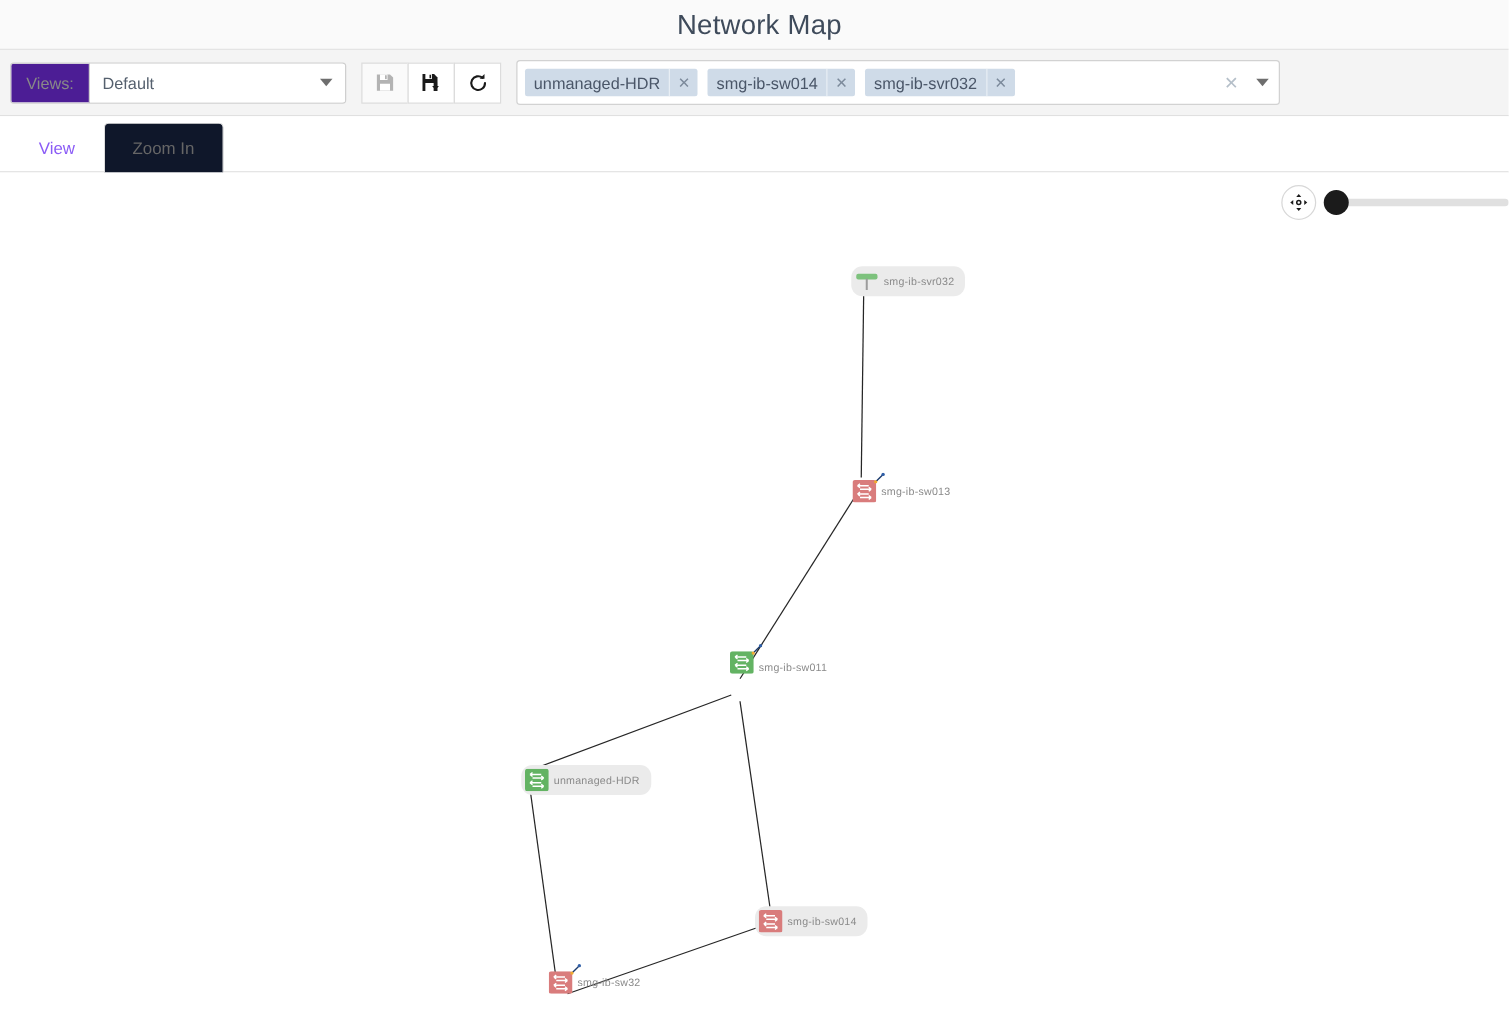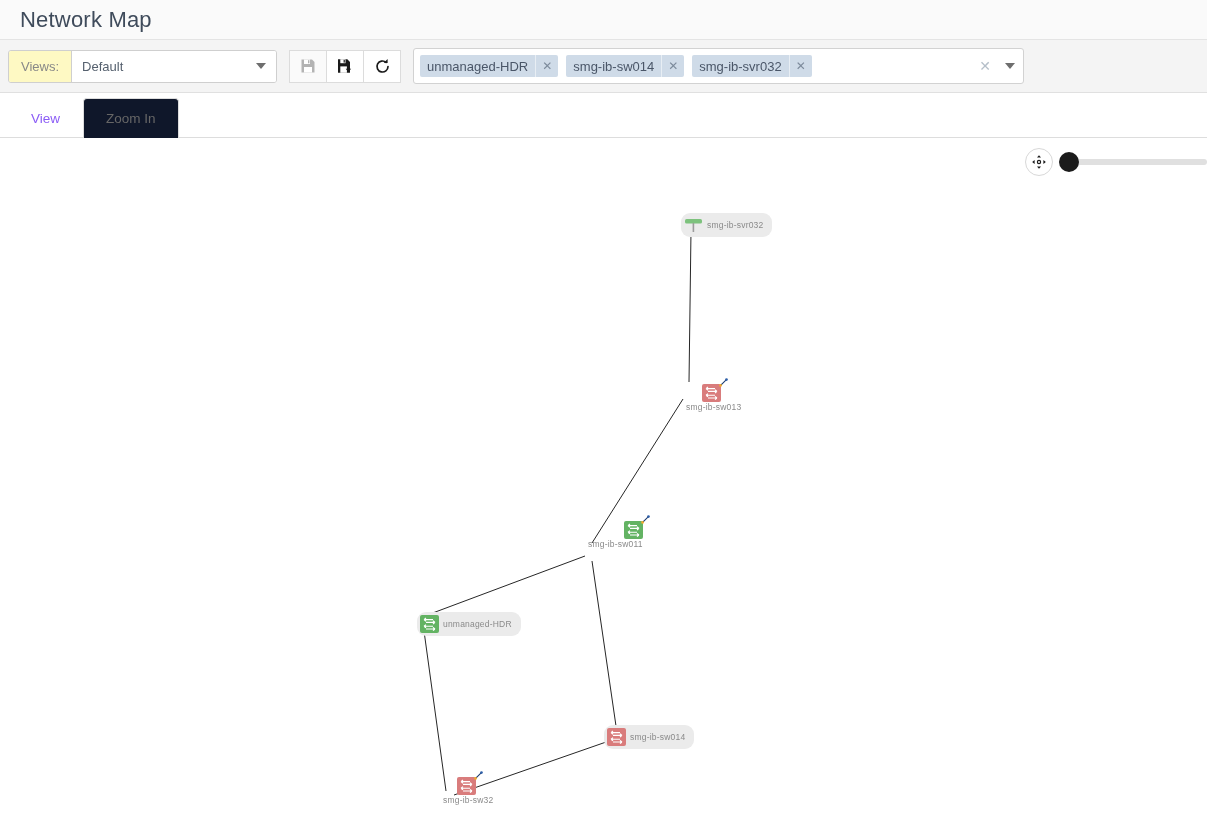--- a/index.html
+++ b/index.html
@@ -12,21 +12,22 @@
     overflow: hidden;
   }
 
   
   .page-header {
     height: 40px;
     background: #fafafa;
     border-bottom: 1px solid #e4e4e4;
     display: flex;
     align-items: center;
-    padding-left: 20px;
+    padding-left: 8px;
+    justify-content: center;
   }
   .page-title {
     font-size: 22px;
     font-weight: 400;
     color: #3f4b5b;
     letter-spacing: 0.2px;
   }
 
   
   .toolbar {
@@ -42,21 +43,21 @@
   .views-group {
     display: flex;
     align-items: center;
     height: 33px;
     border: 1px solid #cfcfcf;
     border-radius: 3px;
     background: #fff;
     overflow: hidden;
   }
   .views-label {
-    background: #fef9c3;
+    background: #4c1d95;
     border-right: 1px solid #cfcfcf;
     height: 100%;
     display: flex;
     align-items: center;
     padding: 0 12px;
     font-size: 13px;
     color: #888;
   }
   .views-select {
     width: 204px;
@@ -222,21 +223,21 @@
   
   .node {
     position: absolute;
     display: flex;
     align-items: center;
     background: #ebebeb;
     border-radius: 9px;
     padding: 3px 9px 3px 3px;
     cursor: pointer;
   }
-  .node.nobg { background: transparent; padding: 3px; flex-direction: column; }
+  .node.nobg { background: transparent; padding: 3px; }
   .node-icon {
     width: 19px; height: 18px;
     border-radius: 2px;
     flex: 0 0 auto;
     position: relative;
   }
   .node-label {
     font-size: 8.5px;
     color: #8a8a8a;
     margin-left: 4px;

